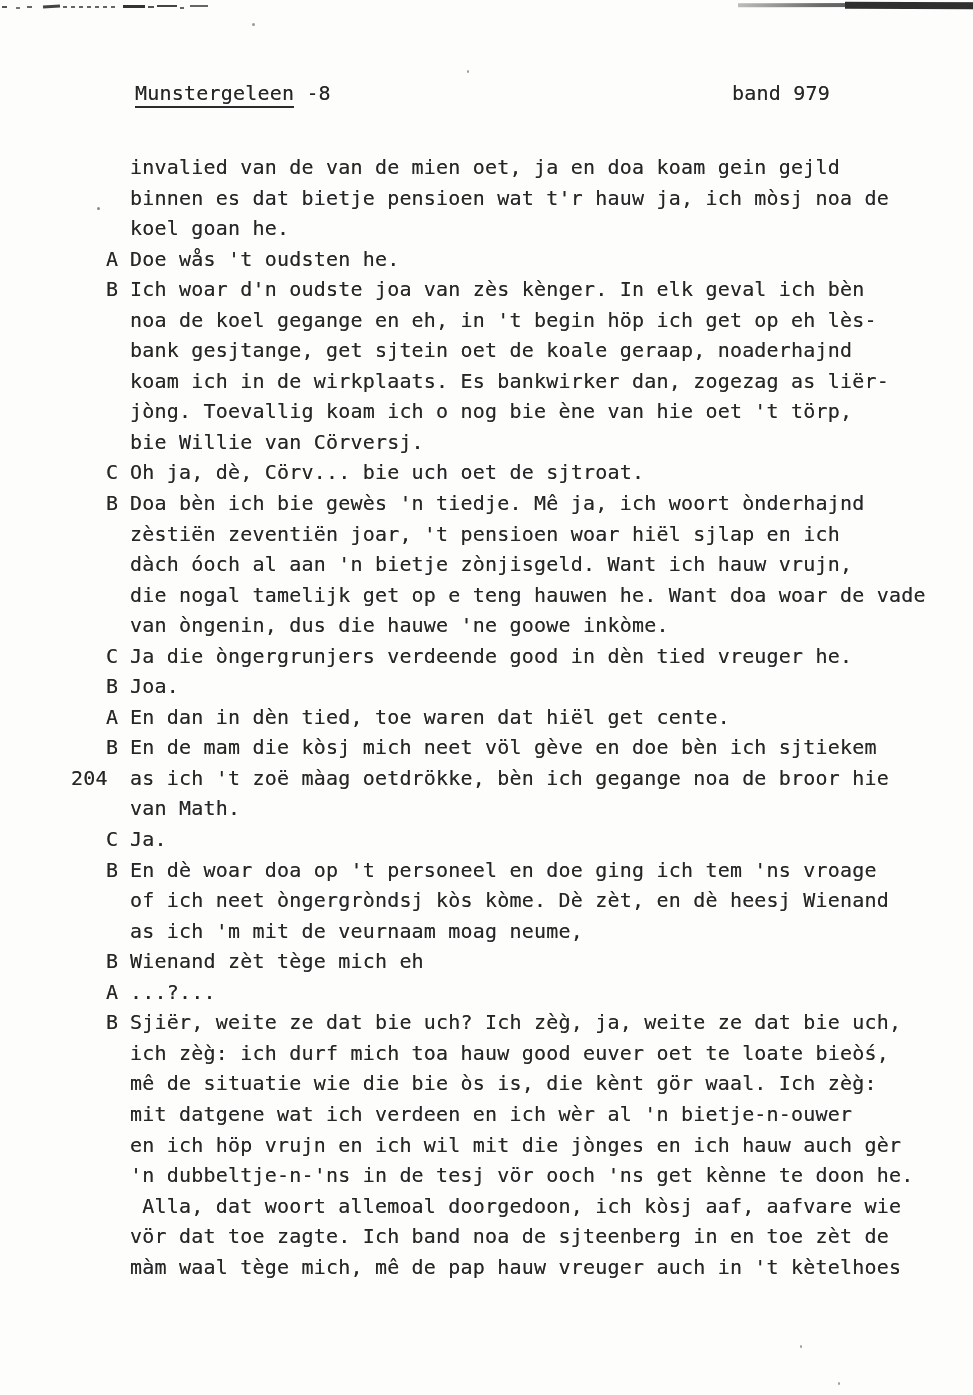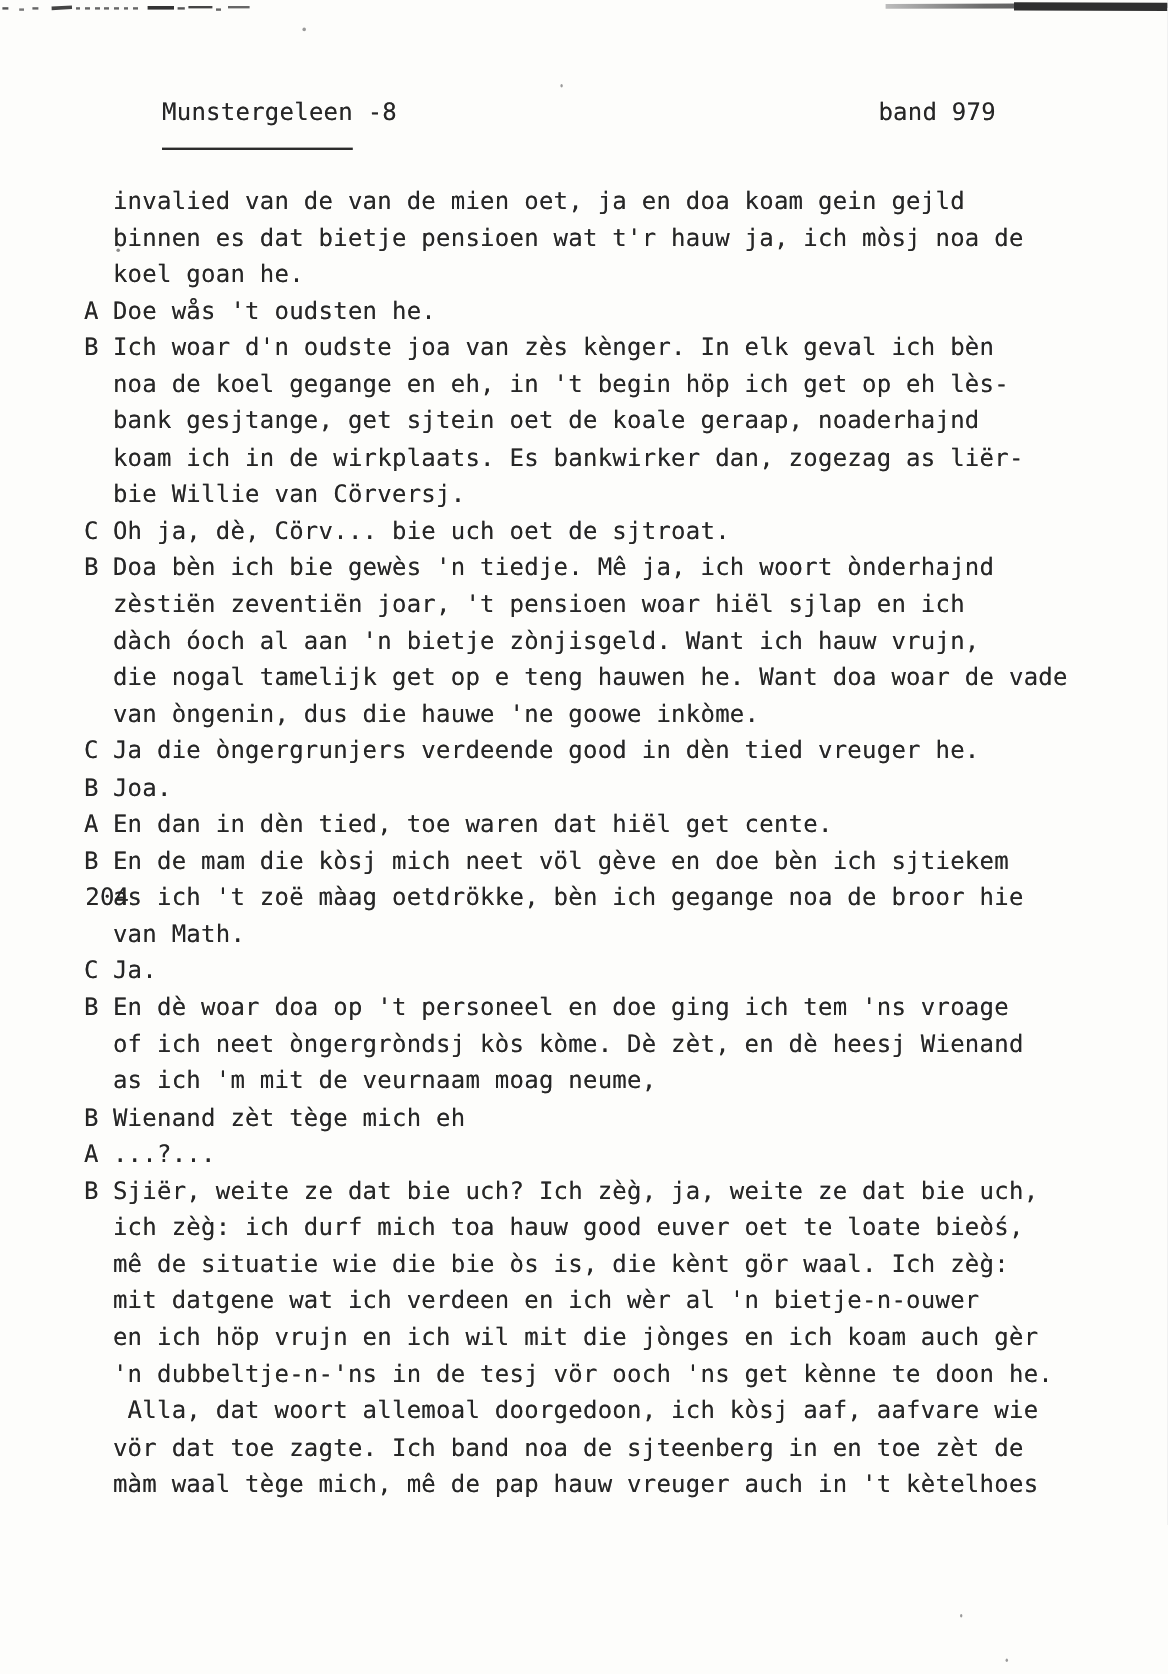--- a/index.html
+++ b/index.html
@@ -12,33 +12,33 @@
     color:#262626;
     overflow:hidden;
   }
   .ink { text-shadow:0 0 0.5px rgba(30,30,30,0.55); }
 
   
   .hdr-title {
     position:absolute; left:135px; top:80px;
     font-size:20px; line-height:26px; letter-spacing:0.2px; white-space:pre;
   }
-  .hdr-title .u { border-bottom:2px solid #2c2c2c; padding-bottom:18px;text-align:right; }
+  .hdr-title .u { border-bottom:2px solid #2c2c2c; padding-bottom:1px;text-align:right; }
   .hdr-band {
     position:absolute; left:732px; top:80px;
     font-size:20px; line-height:26px; letter-spacing:0.2px; white-space:pre;
   }
 
   
   .transcript { position:absolute; left:0; top:152px; width:973px; }
   .line {
     position:relative;
     height:30.55px; line-height:30.55px;
     font-size:20px; letter-spacing:0.2px;
-    padding-left:70px;
+    padding-left:106px;
     white-space:pre;
   }
   .line .num { position:absolute; left:71px; top:0; }
   .line .speaker { display:inline-block; width:2ch; }
 
   
   .artifact { position:absolute; pointer-events:none; }
   .a-dash { background:#555; }
   .a-dotted {
     background:repeating-linear-gradient(to right,#666 0 4px,transparent 4px 8px);
@@ -84,20 +84,21 @@
 
   <div class="transcript ink" id="transcript">
       <div class="line"><span class="num"></span><span class="speaker"></span><span class="text">invalied van de van de mien oet, ja en doa koam gein gejld</span></div>
       <div class="line"><span class="num"></span><span class="speaker"></span><span class="text">binnen es dat bietje pensioen wat t'r hauw ja, ich mòsj noa de</span></div>
       <div class="line"><span class="num"></span><span class="speaker"></span><span class="text">koel goan he.</span></div>
       <div class="line"><span class="num"></span><span class="speaker">A</span><span class="text">Doe wås 't oudsten he.</span></div>
       <div class="line"><span class="num"></span><span class="speaker">B</span><span class="text">Ich woar d'n oudste joa van zès kènger. In elk geval ich bèn</span></div>
       <div class="line"><span class="num"></span><span class="speaker"></span><span class="text">noa de koel gegange en eh, in 't begin höp ich get op eh lès-</span></div>
       <div class="line"><span class="num"></span><span class="speaker"></span><span class="text">bank gesjtange, get sjtein oet de koale geraap, noaderhajnd</span></div>
       <div class="line"><span class="num"></span><span class="speaker"></span><span class="text">koam ich in de wirkplaats. Es bankwirker dan, zogezag as liër-</span></div>
+      <div class="line"><span class="num"></span><span class="speaker"></span><span class="text">jòng. Toevallig koam ich o nog bie ène van hie oet 't törp,</span></div>
       <div class="line"><span class="num"></span><span class="speaker"></span><span class="text">bie Willie van Cörversj.</span></div>
       <div class="line"><span class="num"></span><span class="speaker">C</span><span class="text">Oh ja, dè, Cörv... bie uch oet de sjtroat.</span></div>
       <div class="line"><span class="num"></span><span class="speaker">B</span><span class="text">Doa bèn ich bie gewès 'n tiedje. Mê ja, ich woort ònderhajnd</span></div>
       <div class="line"><span class="num"></span><span class="speaker"></span><span class="text">zèstiën zeventiën joar, 't pensioen woar hiël sjlap en ich</span></div>
       <div class="line"><span class="num"></span><span class="speaker"></span><span class="text">dàch óoch al aan 'n bietje zònjisgeld. Want ich hauw vrujn,</span></div>
       <div class="line"><span class="num"></span><span class="speaker"></span><span class="text">die nogal tamelijk get op e teng hauwen he. Want doa woar de vade</span></div>
       <div class="line"><span class="num"></span><span class="speaker"></span><span class="text">van òngenin, dus die hauwe 'ne goowe inkòme.</span></div>
       <div class="line"><span class="num"></span><span class="speaker">C</span><span class="text">Ja die òngergrunjers verdeende good in dèn tied vreuger he.</span></div>
       <div class="line"><span class="num"></span><span class="speaker">B</span><span class="text">Joa.</span></div>
       <div class="line"><span class="num"></span><span class="speaker">A</span><span class="text">En dan in dèn tied, toe waren dat hiël get cente.</span></div>
@@ -107,20 +108,20 @@
       <div class="line"><span class="num"></span><span class="speaker">C</span><span class="text">Ja.</span></div>
       <div class="line"><span class="num"></span><span class="speaker">B</span><span class="text">En dè woar doa op 't personeel en doe ging ich tem 'ns vroage</span></div>
       <div class="line"><span class="num"></span><span class="speaker"></span><span class="text">of ich neet òngergròndsj kòs kòme. Dè zèt, en dè heesj Wienand</span></div>
       <div class="line"><span class="num"></span><span class="speaker"></span><span class="text">as ich 'm mit de veurnaam moag neume,</span></div>
       <div class="line"><span class="num"></span><span class="speaker">B</span><span class="text">Wienand zèt tège mich eh</span></div>
       <div class="line"><span class="num"></span><span class="speaker">A</span><span class="text">...?...</span></div>
       <div class="line"><span class="num"></span><span class="speaker">B</span><span class="text">Sjiër, weite ze dat bie uch? Ich zèg̀, ja, weite ze dat bie uch,</span></div>
       <div class="line"><span class="num"></span><span class="speaker"></span><span class="text">ich zèg̀: ich durf mich toa hauw good euver oet te loate bieòś,</span></div>
       <div class="line"><span class="num"></span><span class="speaker"></span><span class="text">mê de situatie wie die bie òs is, die kènt gör waal. Ich zèg̀:</span></div>
       <div class="line"><span class="num"></span><span class="speaker"></span><span class="text">mit datgene wat ich verdeen en ich wèr al 'n bietje-n-ouwer</span></div>
-      <div class="line"><span class="num"></span><span class="speaker"></span><span class="text">en ich höp vrujn en ich wil mit die jònges en ich koam auch gèr</span></div>
+      <div class="line"><span class="num"></span><span class="speaker"></span><span class="text">en ich höp vrujn en ich wil mit die jònges en ich hauw auch gèr</span></div>
       <div class="line"><span class="num"></span><span class="speaker"></span><span class="text">'n dubbeltje-n-'ns in de tesj vör ooch 'ns get kènne te doon he.</span></div>
       <div class="line"><span class="num"></span><span class="speaker"></span><span class="text"> Alla, dat woort allemoal doorgedoon, ich kòsj aaf, aafvare wie</span></div>
       <div class="line"><span class="num"></span><span class="speaker"></span><span class="text">vör dat toe zagte. Ich band noa de sjteenberg in en toe zèt de</span></div>
       <div class="line"><span class="num"></span><span class="speaker"></span><span class="text">màm waal tège mich, mê de pap hauw vreuger auch in 't kètelhoes</span></div>
     </div>
 
 </div>
 
 </body></html>

